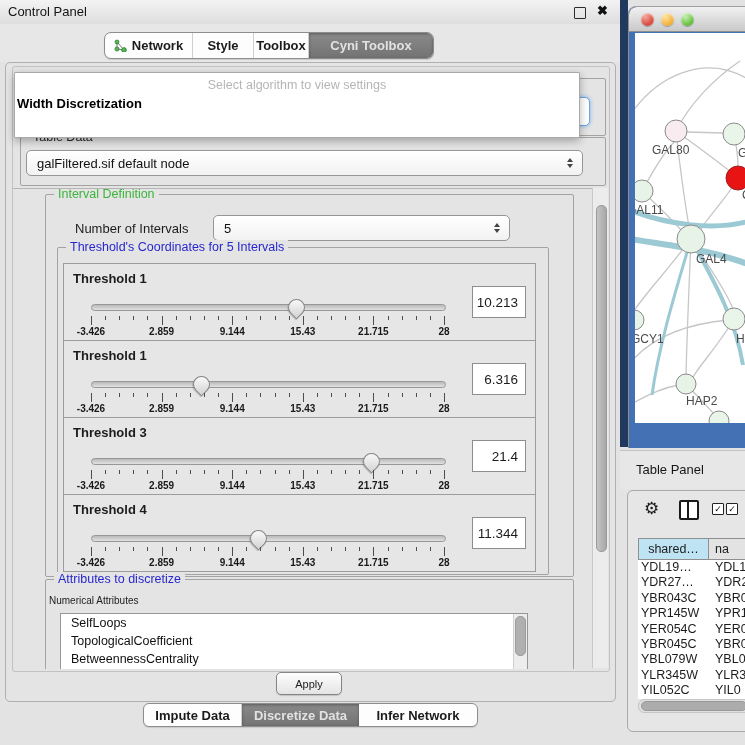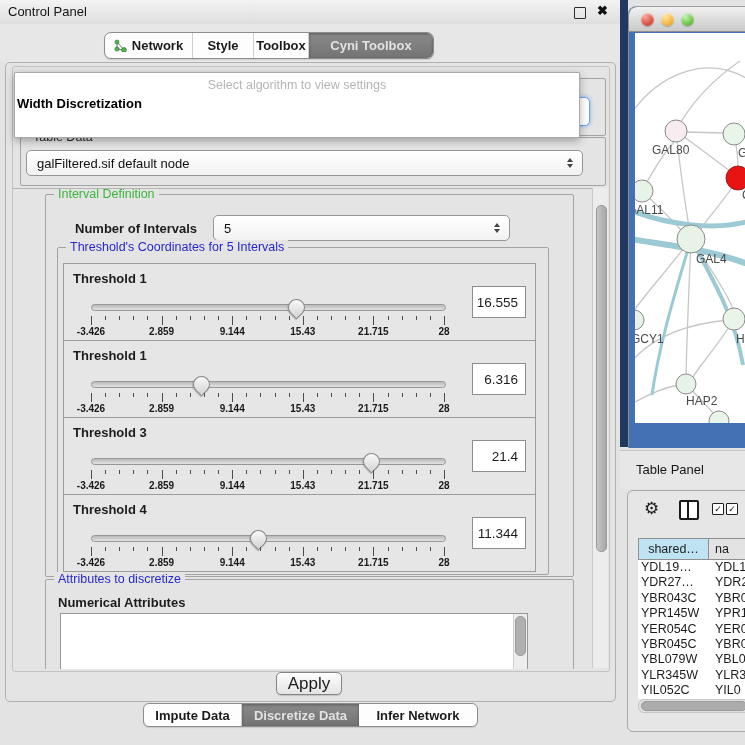--- a/index.html
+++ b/index.html
@@ -63,21 +63,21 @@
   .tick-labels{position:absolute;left:27px;top:62px;width:353px;height:12px}
   .tick-label{position:absolute;transform:translateX(-50%);font-size:10px;font-weight:700;color:#191919;white-space:nowrap}
   .th-value{position:absolute;right:9px;top:22px;width:54px;height:32px;background:#fff;border:1px solid #8d8d8d;
             font-size:13.5px;display:flex;align-items:center;justify-content:flex-end;padding-right:7px;box-sizing:border-box}
   
   .attr-list{background:#fff;border:1px solid #979797;overflow:hidden;position:relative}
   .attr-item{font-size:12.5px;line-height:18px;padding-left:10px;color:#101010}
   .list-scroll{position:absolute;right:0;top:0;width:13px;height:100%;background:#ededed;border-left:1px solid #d0d0d0}
   .list-thumb{position:absolute;right:1.5px;top:2px;width:9px;height:38px;background:#b0b0b0;border-radius:5px;border:1px solid #9c9c9c}
   .apply-btn{left:276px;top:672px;width:64px;height:21px;background:linear-gradient(#fefefe,#e4e4e4);
-             border:1px solid #858585;border-radius:5px;font-size:17px;display:flex;align-items:center;
+             border:1px solid #858585;border-radius:5px;font-size:11px;display:flex;align-items:center;
              justify-content:center;box-shadow:0 1px 1px rgba(0,0,0,.15)}
   
   .navy-strip{left:620px;top:0;width:8px;height:447px;background:#22395f}
   .mac-win{left:628px;top:6px;width:117px;height:441px;border-radius:8px 0 0 0;overflow:hidden;
            border-left:1px solid #8f8f8f;border-top:1px solid #9f9f9f;background:#4371b3}
   .mac-titlebar{position:absolute;left:0;top:0;width:100%;height:24px;
                 background:linear-gradient(#f1f1f1,#c9c9c9);border-bottom:1px solid #8e8e8e;border-radius:8px 0 0 0}
   .light{position:absolute;top:5.5px;width:13px;height:13px;border-radius:50%;box-shadow:inset 0 1px 2px rgba(255,255,255,.7),0 1px 1px rgba(0,0,0,.25)}
   .light.red{left:12px;background:radial-gradient(circle at 35% 30%,#f2a69c,#dd4f43 60%,#b03328)}
   .light.yellow{left:32px;background:radial-gradient(circle at 35% 30%,#fde3a7,#f5b63e 60%,#cd8d1e)}
@@ -96,21 +96,21 @@
   .tbl-h1{width:69px;background:#bee3f2;display:flex;align-items:center;justify-content:center;
           font-size:12.5px;border-right:1px solid #8f8f8f}
   .tbl-h2{flex:1;background:#e3e3e3;display:flex;align-items:center;padding-left:6px;font-size:12.5px}
   .tbl-body{height:139px;overflow:hidden;background:#fff}
   .tbl-row{display:flex;height:15.4px;font-size:12.5px}
   .tbl-c1{width:70px;padding-left:3px;box-sizing:border-box;white-space:nowrap;overflow:hidden}
   .tbl-c2{flex:1;padding-left:7px;white-space:nowrap;overflow:hidden}
   .hscroll{position:absolute;left:10px;top:208px;width:112px;height:12px;background:#e0e0e0;border-radius:6px;border:1px solid #c6c6c6}
   .hthumb{position:absolute;left:2px;top:1px;width:104px;height:8px;background:#acacac;border-radius:5px;border:1px solid #9a9a9a}
   .net-label{font-size:12px;fill:#4a4a4a}
-  .bold{font-weight:700}
+  .bold{font-weight:400}
 </style>
 </head>
 <body>
 
 <div class="abs cp-titlebar">
   <div class="abs cp-title">Control Panel</div>
   <div class="abs win-float"></div>
   <div class="abs win-close">✖</div>
 </div>
 
@@ -216,21 +216,21 @@
           <div class="tick major" style="left: 100%;"></div>
         </div>
         <div class="tick-labels">
           <span class="tick-label" style="left: 0%;">-3.426</span>
           <span class="tick-label" style="left: 20%;">2.859</span>
           <span class="tick-label" style="left: 40%;">9.144</span>
           <span class="tick-label" style="left: 60%;">15.43</span>
           <span class="tick-label" style="left: 80%;">21.715</span>
           <span class="tick-label" style="left: 100%;">28</span>
         </div>
-        <div class="th-value">16.555</div>
+        <div class="th-value">10.213</div>
       </div>
       <div class="th-cell">
         <div class="th-label">Threshold 1</div>
         <div class="slider">
           <div class="thumb" style="left: calc(31% - 8px);"></div>
         </div>
         <div class="ticks">
           <div class="tick major" style="left: 0%;"></div>
           <div class="tick" style="left: 4%;"></div>
           <div class="tick" style="left: 8%;"></div>
@@ -352,22 +352,27 @@
           <span class="tick-label" style="left: 80%;">21.715</span>
           <span class="tick-label" style="left: 100%;">28</span>
         </div>
         <div class="th-value">11.344</div>
       </div>
     </div>
 
   <div class="abs group" style="left:32px;top:390px;width:527px;height:96px">
     <span class="gtitle blue">Attributes to discretize</span>
   </div>
-  <div class="abs bold" style="left:45px;top:406px;font-size:13px">Numerical Attributes</div>
+  <div class="abs bold" style="left:36px;top:406px;font-size:10px">Numerical Attributes</div>
   <div class="abs attr-list" style="left:47px;top:424px;width:466px;height:58px">
+    <div>
+        <div class="attr-item">SelfLoops</div>
+        <div class="attr-item">TopologicalCoefficient</div>
+        <div class="attr-item">BetweennessCentrality</div>
+      </div>
     <div class="list-scroll">
         <div class="list-thumb"></div>
       </div>
   </div>
 </div>
 <div class="abs vscroll">
   <div class="vthumb"></div>
 </div>
 
 <div class="abs apply-btn">Apply</div>

